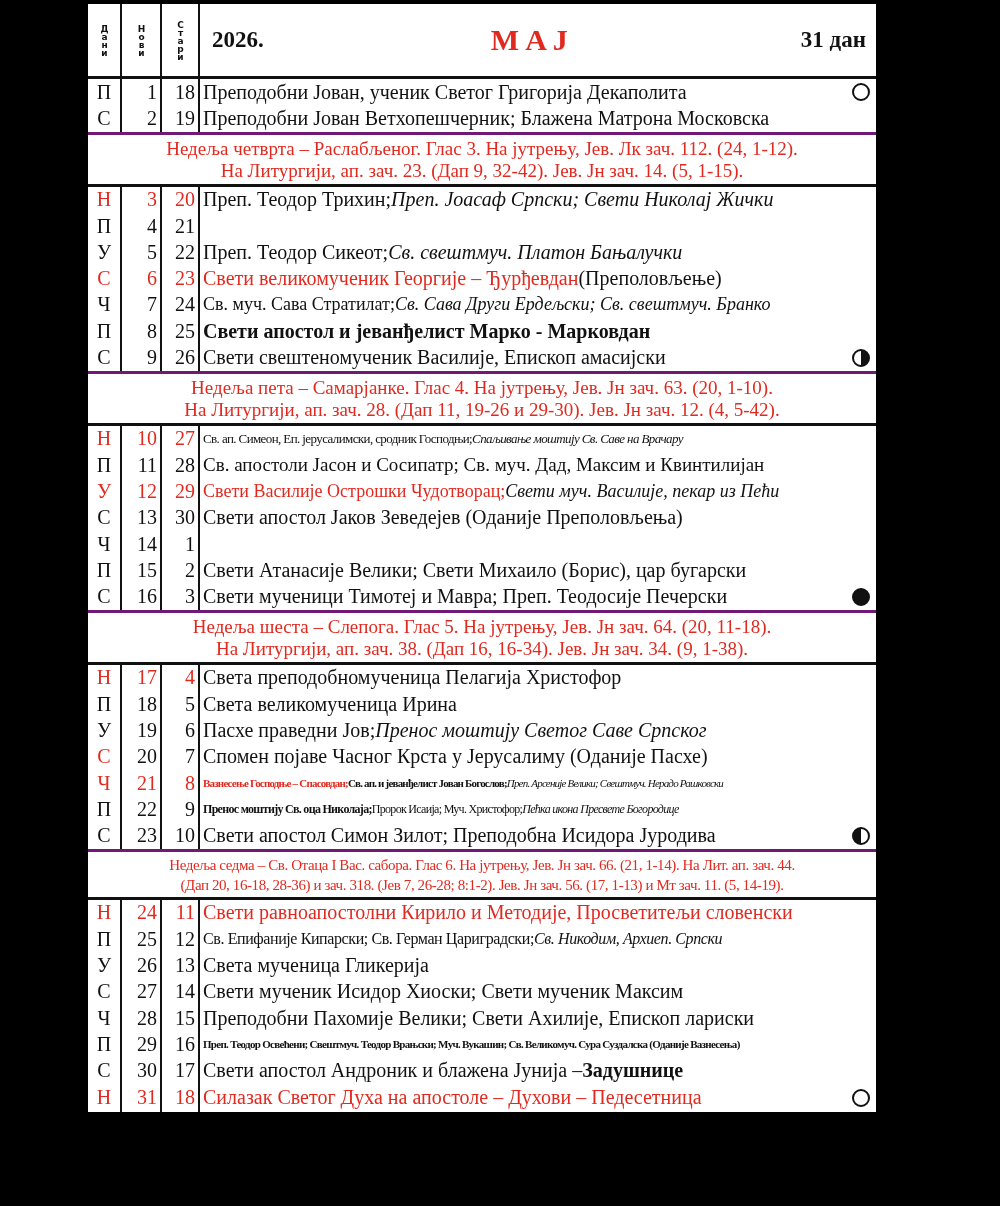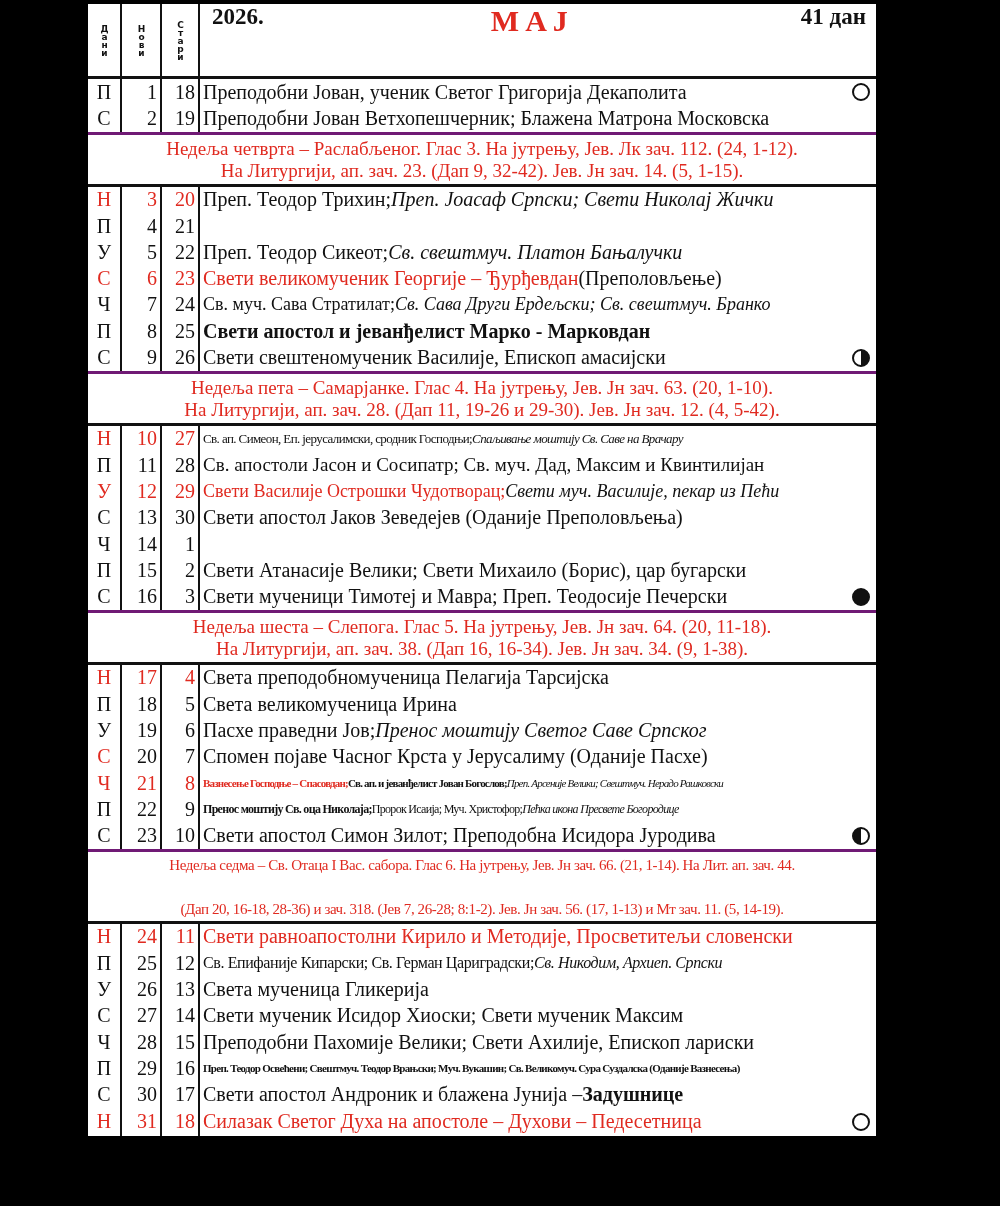--- a/index.html
+++ b/index.html
@@ -6,21 +6,21 @@
   body { width:1000px; height:1206px; background:#000; position:relative; overflow:hidden;
          font-family:"Liberation Serif", "DejaVu Serif", serif; }
   .sheet { position:absolute; left:88px; top:4px; width:788px; background:#fff; }
   .hdr { display:flex; height:72px; border-bottom:3px solid #111; }
   .col-d, .col-n, .col-s { border-right:2px solid #111; box-sizing:border-box; }
   .col-d { width:34px; }
   .col-n { width:40px; }
   .col-s { width:38px; }
   .hdr .vlabel { display:flex; flex-direction:column; align-items:center; justify-content:center;
                  font-family:"DejaVu Sans", sans-serif; font-weight:bold; font-size:9px; line-height:11px; color:#111; }
-  .hdr .title-area { flex:1; display:flex; justify-content:space-between; padding:0 10px 0 12px; }
+  .hdr .title-area { flex:1; display:flex; align-items:center; justify-content:space-between; padding:0 10px 0 12px; }
   .year { font-size:23px; font-weight:bold; color:#111; }
   .month { font-size:30px; font-weight:bold; color:#e02a20; letter-spacing:6px; }
   .days { font-size:23px; font-weight:bold; color:#111; }
   .row { display:flex; height:26.3px; align-items:center; font-size:20px; color:#111; }
   .row .c { height:100%; display:flex; align-items:center; box-sizing:border-box; }
   .row .col-d { justify-content:center; }
   .row .col-n, .row .col-s { justify-content:flex-end; padding-right:3px; }
   .row .txt { flex:1; padding-left:3px; white-space:nowrap; overflow:hidden; position:relative; }
   .row.red .col-d, .row.red .col-n, .row.red .col-s { color:#e02a20; }
   .red-text { color:#e02a20; }
@@ -50,21 +50,21 @@
     </div>
     <div class="col-n vlabel">
       <span style="writing-mode:vertical-lr;text-orientation:upright;letter-spacing:-2px;">Нови</span>
     </div>
     <div class="col-s vlabel">
       <span style="writing-mode:vertical-lr;text-orientation:upright;letter-spacing:-2px;">Стари</span>
     </div>
     <div class="title-area">
       <span class="year">2026.</span>
       <span class="month">МАЈ</span>
-      <span class="days">41 дан</span>
+      <span class="days">31 дан</span>
     </div>
   </div>
 
   <div class="group">
     <div class="row">
       <div class="c col-d">П</div>
       <div class="c col-n">1</div>
       <div class="c col-s">18</div>
       <div class="c txt">
           <span>Преподобни Јован, ученик Светог Григорија Декаполита</span>
@@ -215,21 +215,21 @@
     <div>Недеља шеста – Слепога. Глас 5. На јутрењу, Јев. Јн зач. 64. (20, 11-18).</div>
     <div>На Литургији, ап. зач. 38. (Дап 16, 16-34). Јев. Јн зач. 34. (9, 1-38).</div>
   </div>
 
   <div class="group">
     <div class="row red">
       <div class="c col-d">Н</div>
       <div class="c col-n">17</div>
       <div class="c col-s">4</div>
       <div class="c txt">
-          <span>Света преподобномученица Пелагија Тарсијска</span>
+          <span>Света преподобномученица Пелагија Христофор</span>
         </div>
     </div>
     <div class="row">
       <div class="c col-d">П</div>
       <div class="c col-n">18</div>
       <div class="c col-s">5</div>
       <div class="c txt">
           <span>Света великомученица Ирина</span>
         </div>
     </div>
@@ -276,21 +276,21 @@
       <div class="c col-s">10</div>
       <div class="c txt">
           <span>Свети апостол Симон Зилот; Преподобна Исидора Јуродива</span>
           <span class="moon lq"></span>
         </div>
     </div>
   </div>
 
   <div class="week tight">
     <div style="white-space:nowrap;font-size:15px;letter-spacing:-0.4px;">Недеља седма – Св. Отаца I Вас. сабора. Глас 6. На јутрењу, Јев. Јн зач. 66. (21, 1-14). На Лит. ап. зач. 44.</div>
-    <div style="white-space:nowrap;font-size:15px;letter-spacing:-0.4px;margin-top:24px;">(Дап 20, 16-18, 28-36) и зач. 318. (Јев 7, 26-28; 8:1-2). Јев. Јн зач. 56. (17, 1-13) и Мт зач. 11. (5, 14-19).</div>
+    <div style="white-space:nowrap;font-size:15px;letter-spacing:-0.4px;">(Дап 20, 16-18, 28-36) и зач. 318. (Јев 7, 26-28; 8:1-2). Јев. Јн зач. 56. (17, 1-13) и Мт зач. 11. (5, 14-19).</div>
   </div>
 
   <div class="group">
     <div class="row red">
       <div class="c col-d">Н</div>
       <div class="c col-n">24</div>
       <div class="c col-s">11</div>
       <div class="c txt red-text">
           <span>Свети равноапостолни Кирило и Методије, Просветитељи словенски</span>
         </div>

